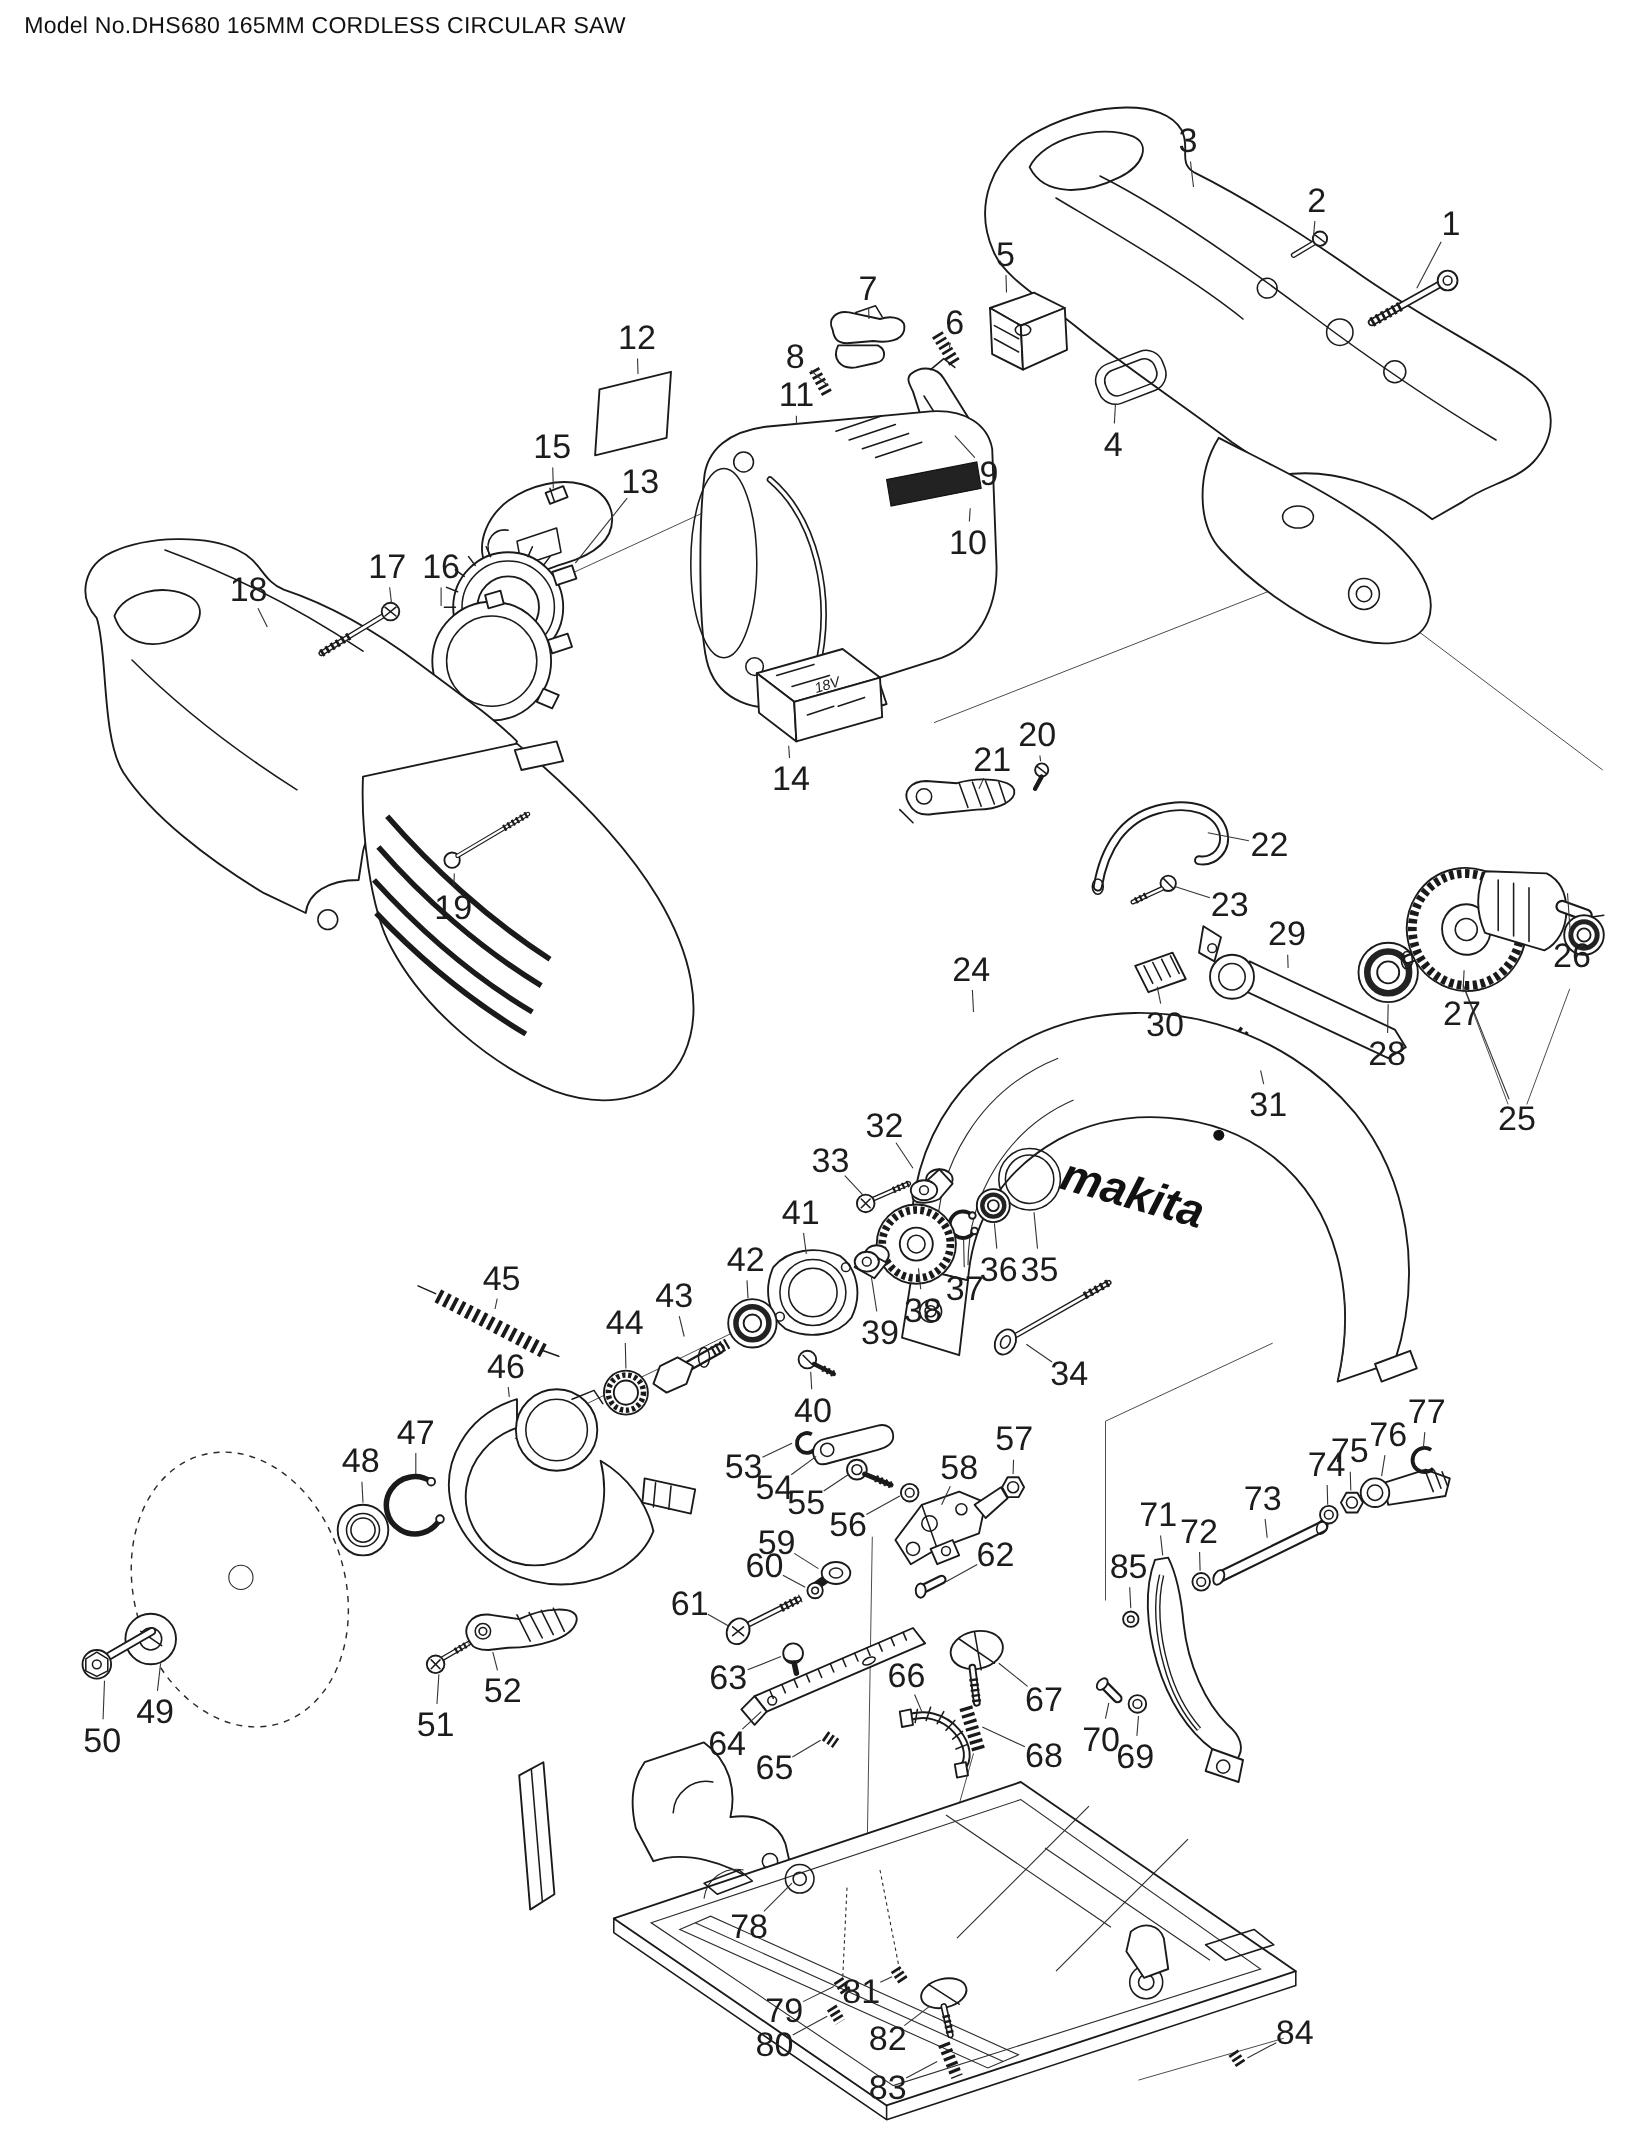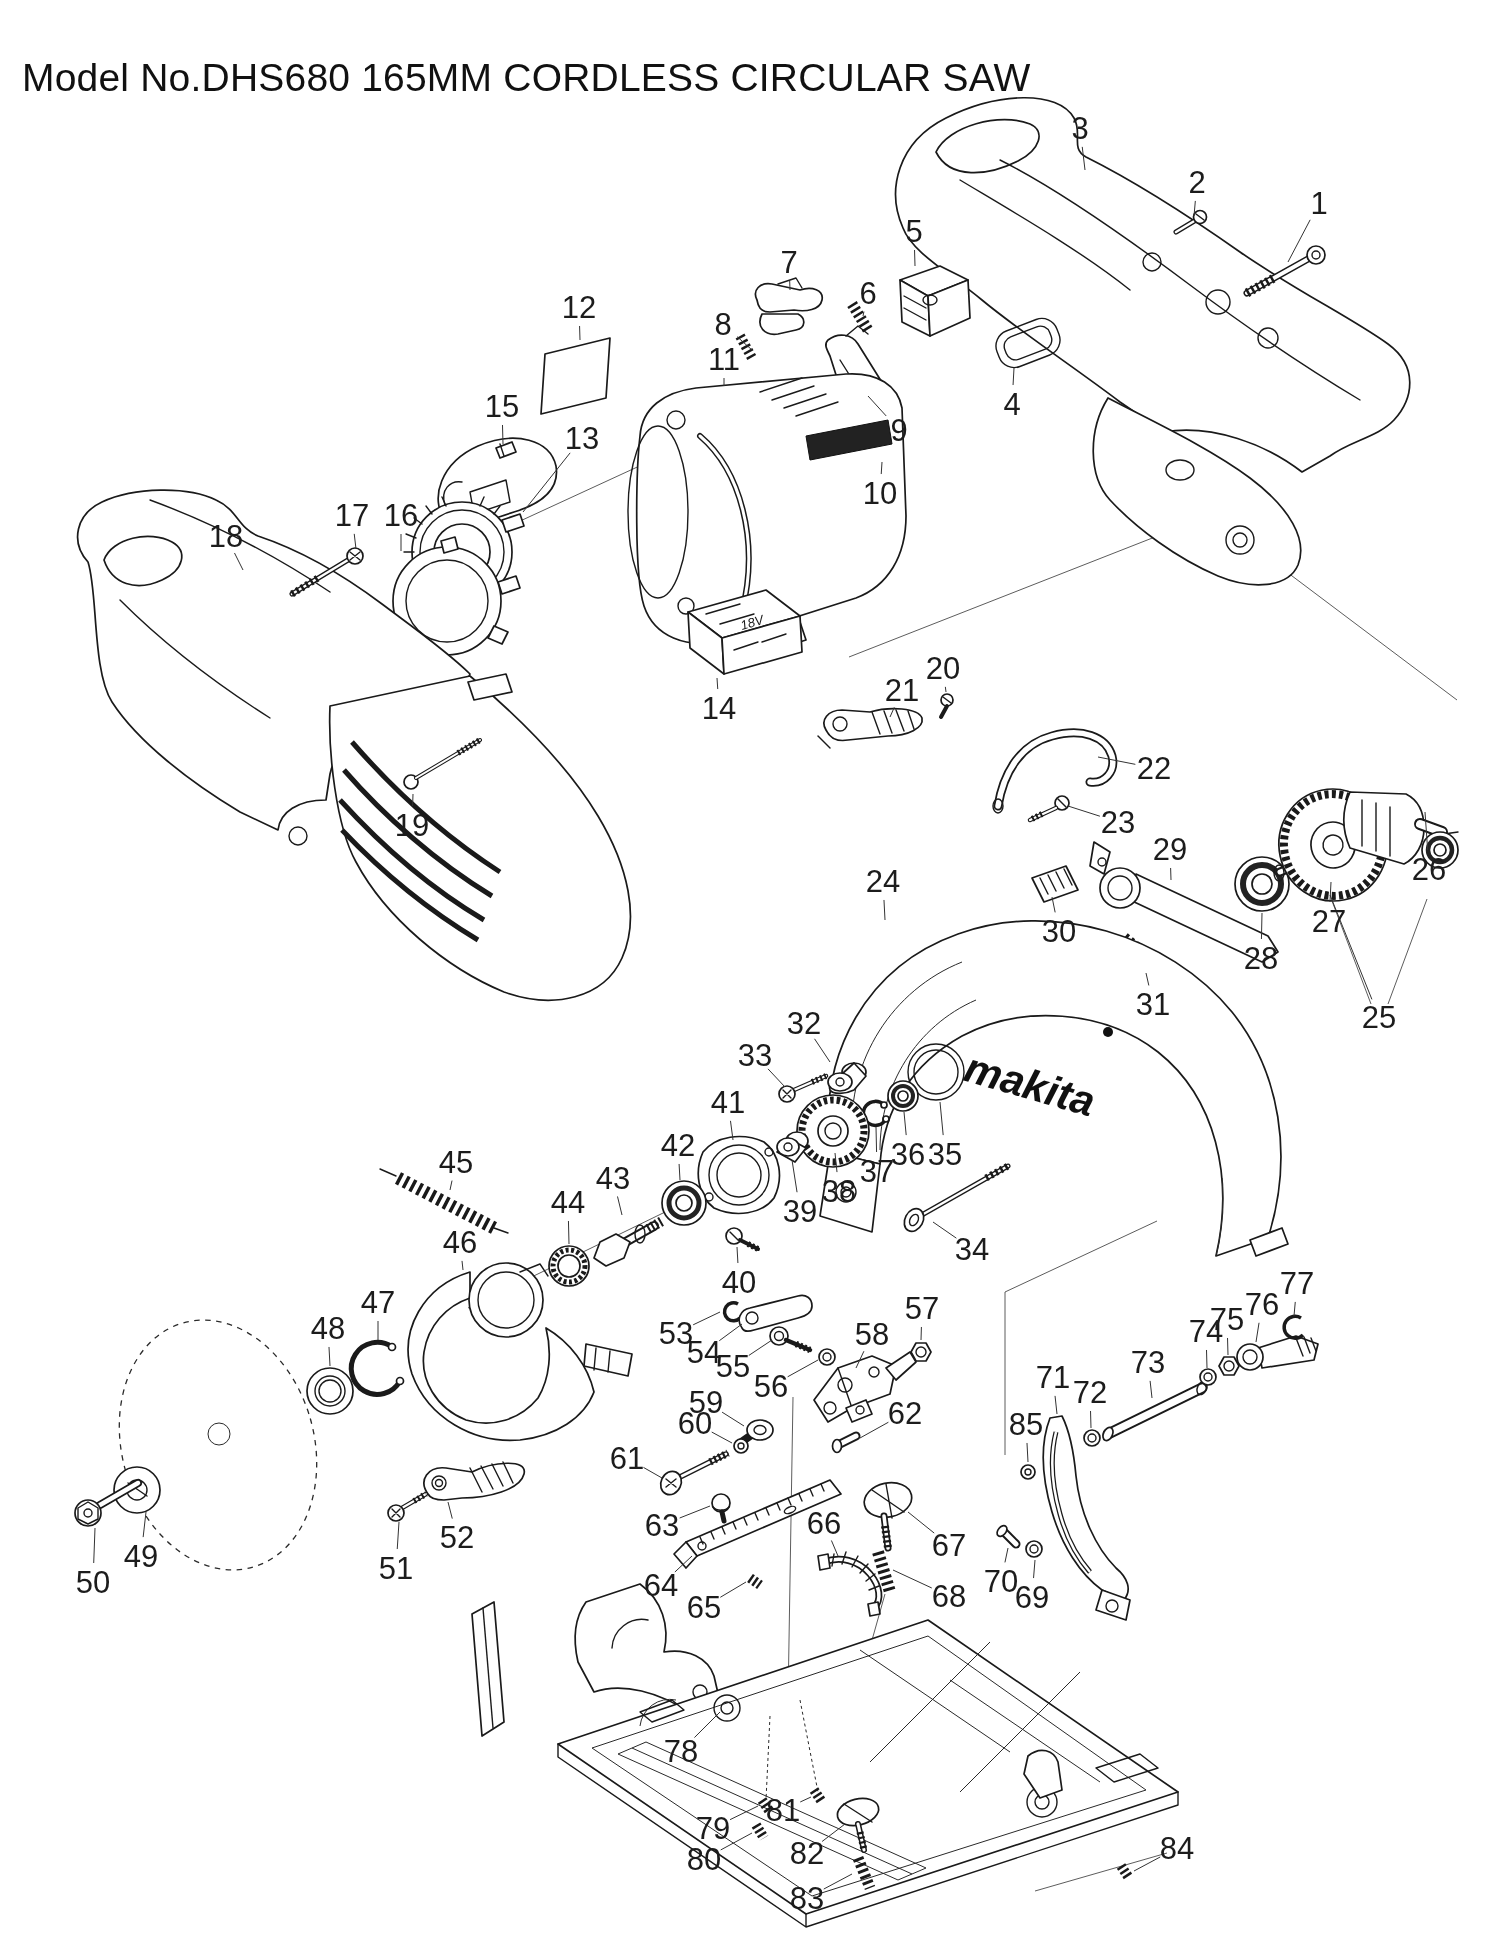--- a/index.html
+++ b/index.html
@@ -1,17 +1,17 @@
 <!DOCTYPE html>
 <html><head>
 <meta charset="utf-8">
 <style>
   html,body{margin:0;padding:0;background:#fff;}
   body{width:1500px;height:1954px;position:relative;font-family:"Liberation Sans",sans-serif;}
-  #title{position:absolute;left:22px;top:12px;font-size:39px;color:#111;letter-spacing:.2px;margin-top:44px;}
+  #title{position:absolute;left:22px;top:12px;font-size:21px;color:#111;letter-spacing:.2px;}
   svg{position:absolute;left:0;top:0;}
   svg *{vector-effect:none;}
   .ol{fill:#fff;stroke:#1a1a1a;stroke-width:1.7;stroke-linejoin:round;stroke-linecap:round;}
   .ln{fill:none;stroke:#1a1a1a;stroke-width:1.4;stroke-linejoin:round;stroke-linecap:round;}
   .thin{fill:none;stroke:#2a2a2a;stroke-width:1;}
   .cons{fill:none;stroke:#4a4a4a;stroke-width:0.9;}
   .tube{fill:none;stroke:#1a1a1a;stroke-linecap:round;}
   .tubein{fill:none;stroke:#fff;stroke-linecap:round;}
   .coil{fill:none;stroke:#1a1a1a;stroke-linecap:butt;}
   .dark{fill:#222;stroke:#111;}

